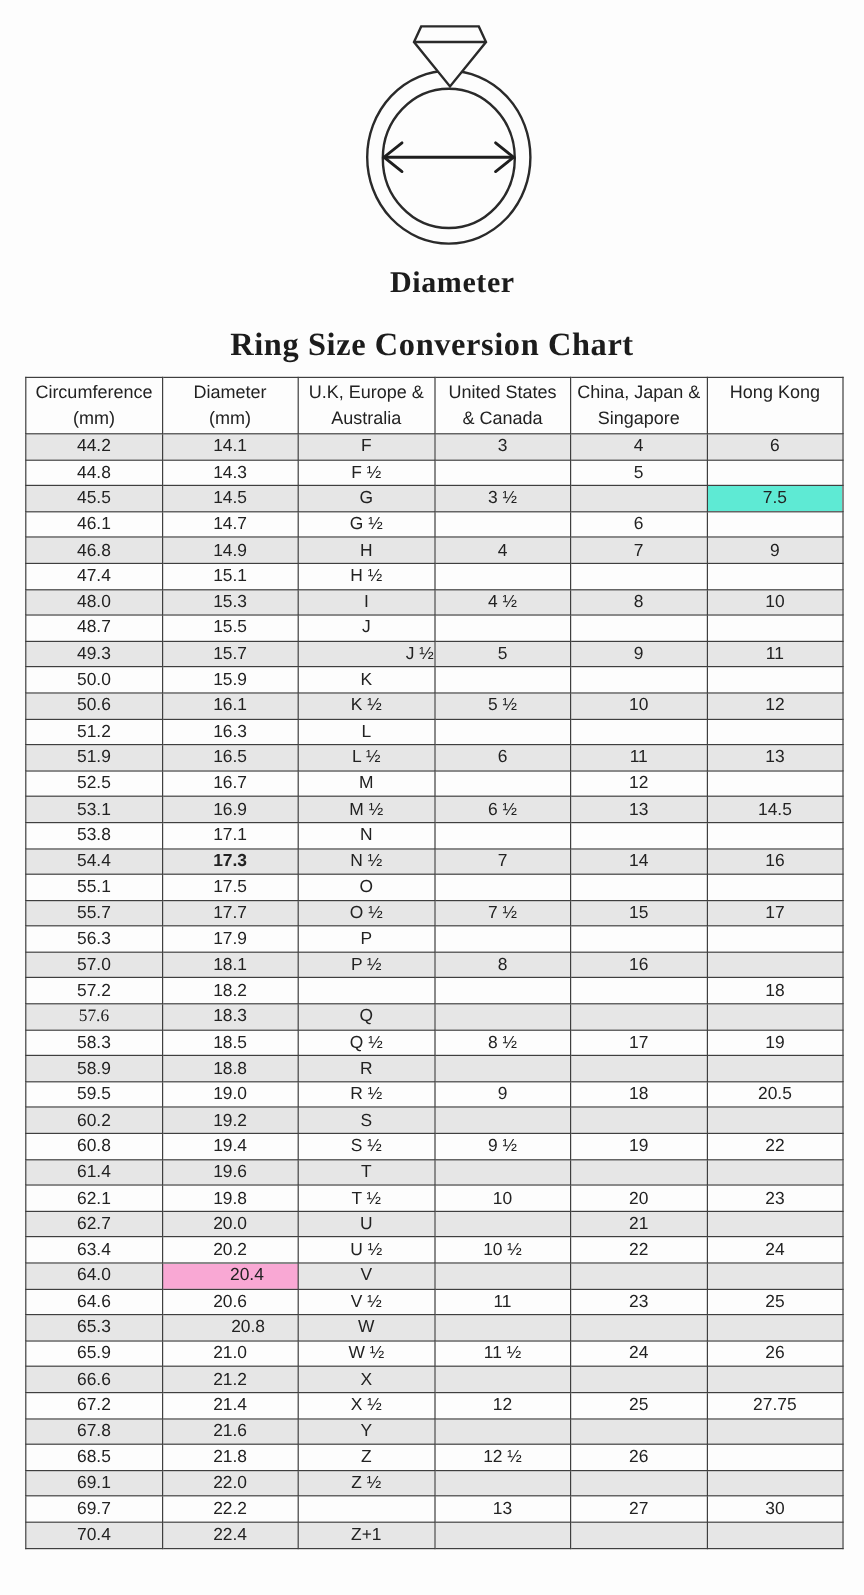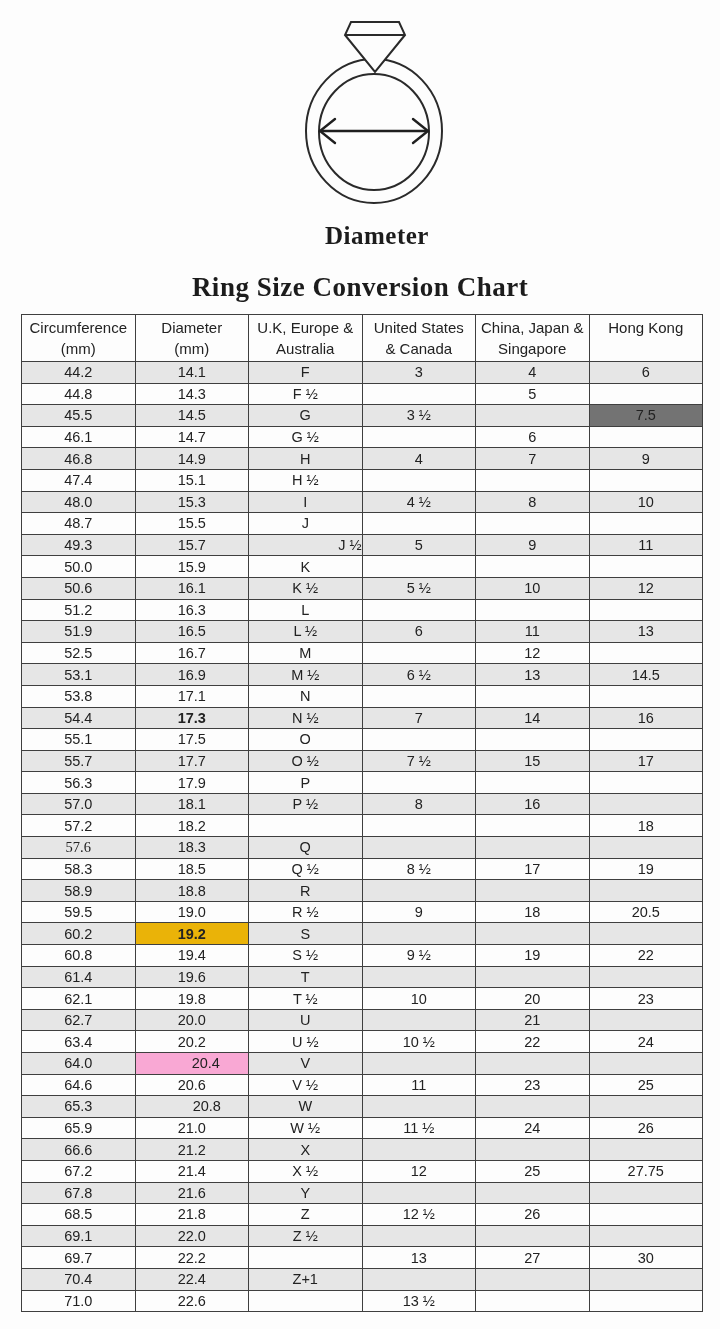--- a/index.html
+++ b/index.html
@@ -148,21 +148,21 @@
         <td></td>
         <td>5</td>
         <td></td>
       </tr>
       <tr>
         <td style="background: rgb(230, 230, 230);">45.5</td>
         <td style="background: rgb(230, 230, 230);">14.5</td>
         <td style="background: rgb(230, 230, 230);">G</td>
         <td style="background: rgb(230, 230, 230); text-align: center;">3 ½</td>
         <td style="background: rgb(230, 230, 230);"></td>
-        <td style="background: #737373;">7.5</td>
+        <td style="background: #5eead4;">7.5</td>
       </tr>
       <tr>
         <td>46.1</td>
         <td>14.7</td>
         <td>G ½</td>
         <td></td>
         <td>6</td>
         <td></td>
       </tr>
       <tr>
@@ -336,21 +336,21 @@
       <tr>
         <td>59.5</td>
         <td>19.0</td>
         <td>R ½</td>
         <td>9</td>
         <td>18</td>
         <td>20.5</td>
       </tr>
       <tr>
         <td style="background: rgb(230, 230, 230);">60.2</td>
-        <td style="background: #eab308; font-weight: bold;">19.2</td>
+        <td style="background: #e5e5e5;">19.2</td>
         <td style="background: rgb(230, 230, 230);">S</td>
         <td style="background: rgb(230, 230, 230);"></td>
         <td style="background: rgb(230, 230, 230);"></td>
         <td style="background: rgb(230, 230, 230);"></td>
       </tr>
       <tr>
         <td>60.8</td>
         <td>19.4</td>
         <td>S ½</td>
         <td>9 ½</td>
@@ -470,22 +470,14 @@
         <td>30</td>
       </tr>
       <tr>
         <td style="background: rgb(230, 230, 230);">70.4</td>
         <td style="background: rgb(230, 230, 230);">22.4</td>
         <td style="background: rgb(230, 230, 230);">Z+1</td>
         <td style="background: rgb(230, 230, 230);"></td>
         <td style="background: rgb(230, 230, 230);"></td>
         <td style="background: rgb(230, 230, 230);"></td>
       </tr>
-      <tr>
-        <td>71.0</td>
-        <td>22.6</td>
-        <td></td>
-        <td>13 ½</td>
-        <td></td>
-        <td></td>
-      </tr>
     </tbody>
 </table>
 
 </body></html>

